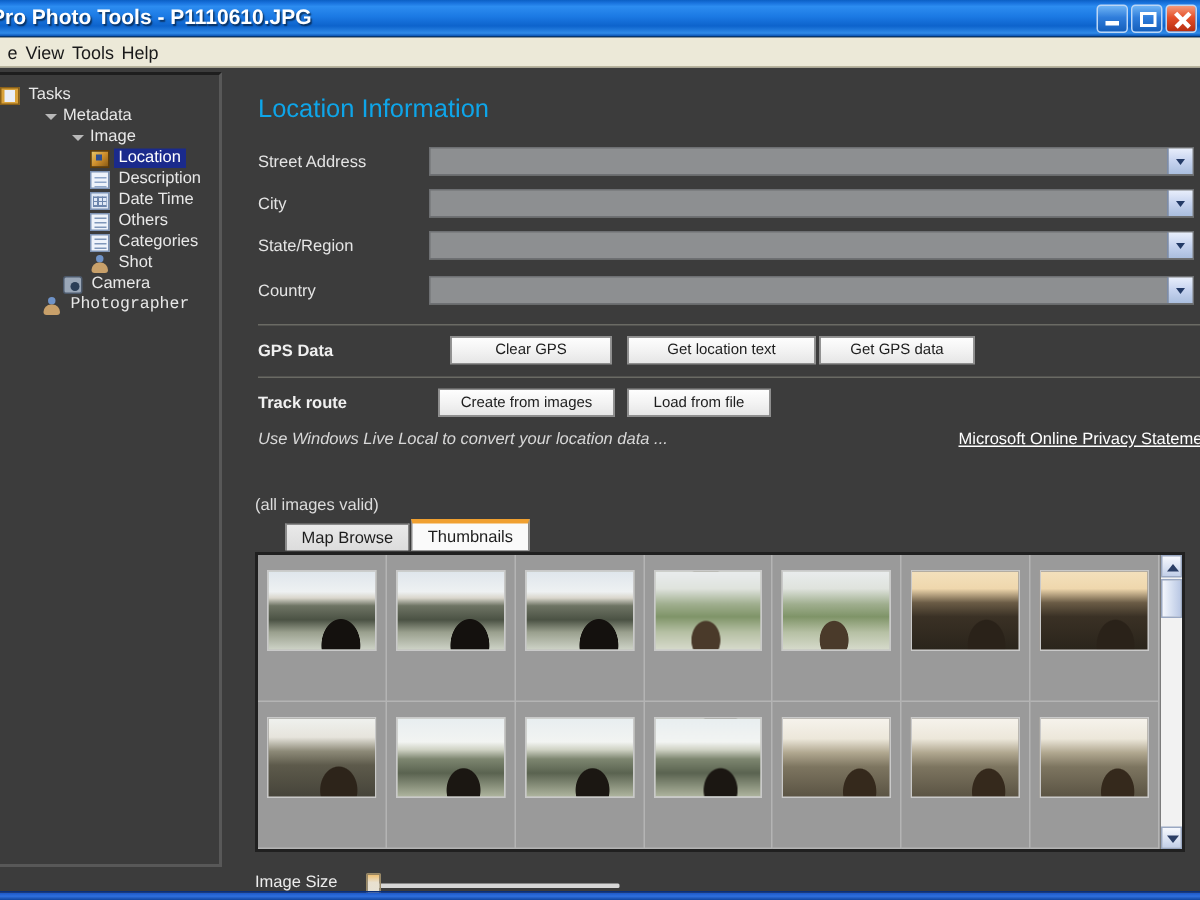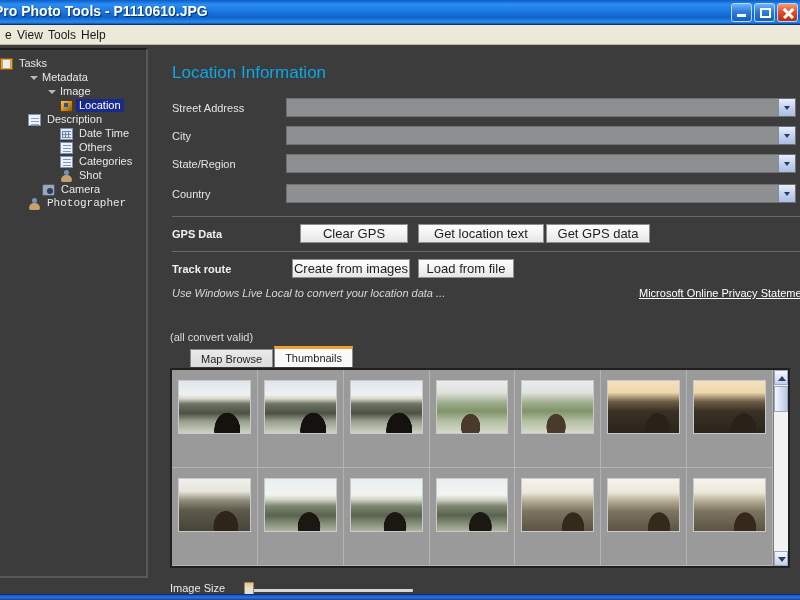--- a/index.html
+++ b/index.html
@@ -157,21 +157,21 @@
 
   .section-label {
     position: absolute; font-size: 11px; color: #f0f0f0; font-weight: bold;
     white-space: nowrap;
   }
 
   .btn {
     position: absolute; height: 19px;
     background: linear-gradient(to bottom, #fefefe 0%, #f3f3f3 50%, #e6e6e6 100%);
     border: 1px solid #8e8e8e;
-    font-size: 13px; color: #1d1d1d;
+    font-size: 10px; color: #1d1d1d;
     display: flex; align-items: center; justify-content: center;
     white-space: nowrap;
   }
 
   #hint {
     position: absolute; left: 20px; top: 239px;
     font-size: 11px; color: #d8d8d8; font-style: italic; white-space: nowrap;
   }
   #privacy-link {
     position: absolute; left: 487px; top: 239px;
@@ -352,21 +352,21 @@
         <span class="lbl">Metadata</span>
       </div>
       <div class="tree-row" style="padding-left: 46px;">
         <span class="twisty open"></span>
         <span class="lbl">Image</span>
       </div>
       <div class="tree-row selected" style="padding-left: 60px;">
         <span class="ticon ic-loc"></span>
         <span class="lbl">Location</span>
       </div>
-      <div class="tree-row" style="padding-left: 28px; align-items: center;">
+      <div class="tree-row" style="padding-left: 60px; align-items: center;">
         <span class="ticon ic-doc"></span>
         <span class="lbl">Description</span>
       </div>
       <div class="tree-row" style="padding-left: 60px;">
         <span class="ticon ic-grid"></span>
         <span class="lbl">Date Time</span>
       </div>
       <div class="tree-row" style="padding-left: 60px;">
         <span class="ticon ic-list"></span>
         <span class="lbl">Others</span>
@@ -436,21 +436,21 @@
   <div class="divider" style="top:203px;"></div>
   <div class="section-label" style="left:20px; top:215px;">Track route</div>
   <div id="track-buttons">
       <div class="btn" style="left: 140px; width: 118px; top: 211px;">Create from images</div>
       <div class="btn" style="left: 266px; width: 96px; top: 211px;">Load from file</div>
     </div>
 
   <div id="hint">Use Windows Live Local to convert your location data ...</div>
   <div id="privacy-link">Microsoft Online Privacy Stateme</div>
 
-  <div id="valid-note">(all convert valid)</div>
+  <div id="valid-note">(all images valid)</div>
 
   <div id="tabs">
       <div class="tab">Map Browse</div>
       <div class="tab active">Thumbnails</div>
     </div>
 
   <div id="thumb-panel">
     <div id="thumb-grid">
         <div class="thumb-cell">
           <div class="thumb-img ph-a"></div>

